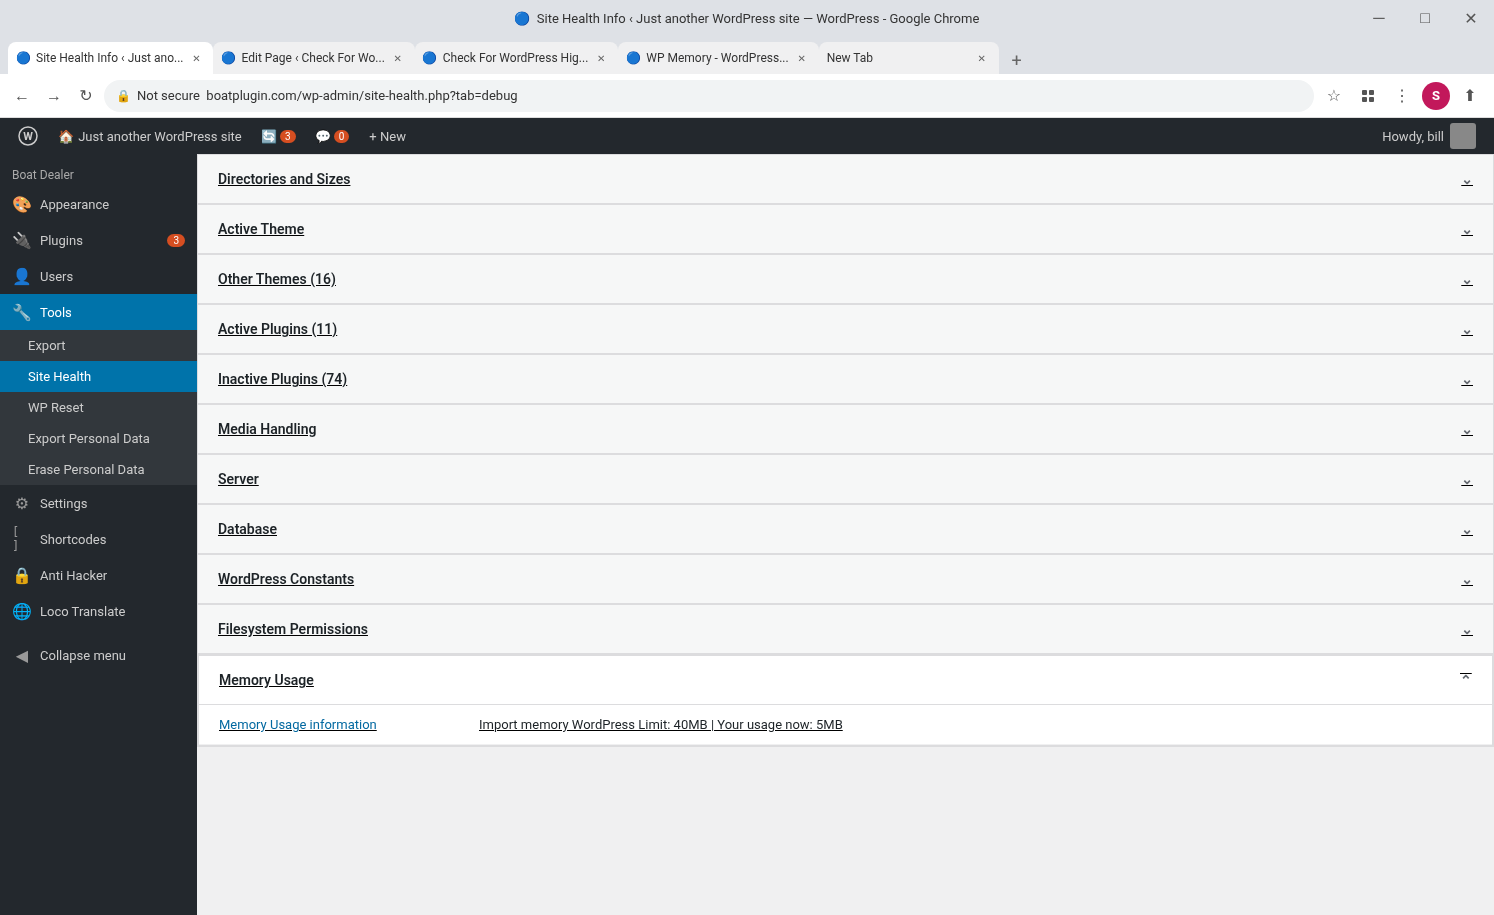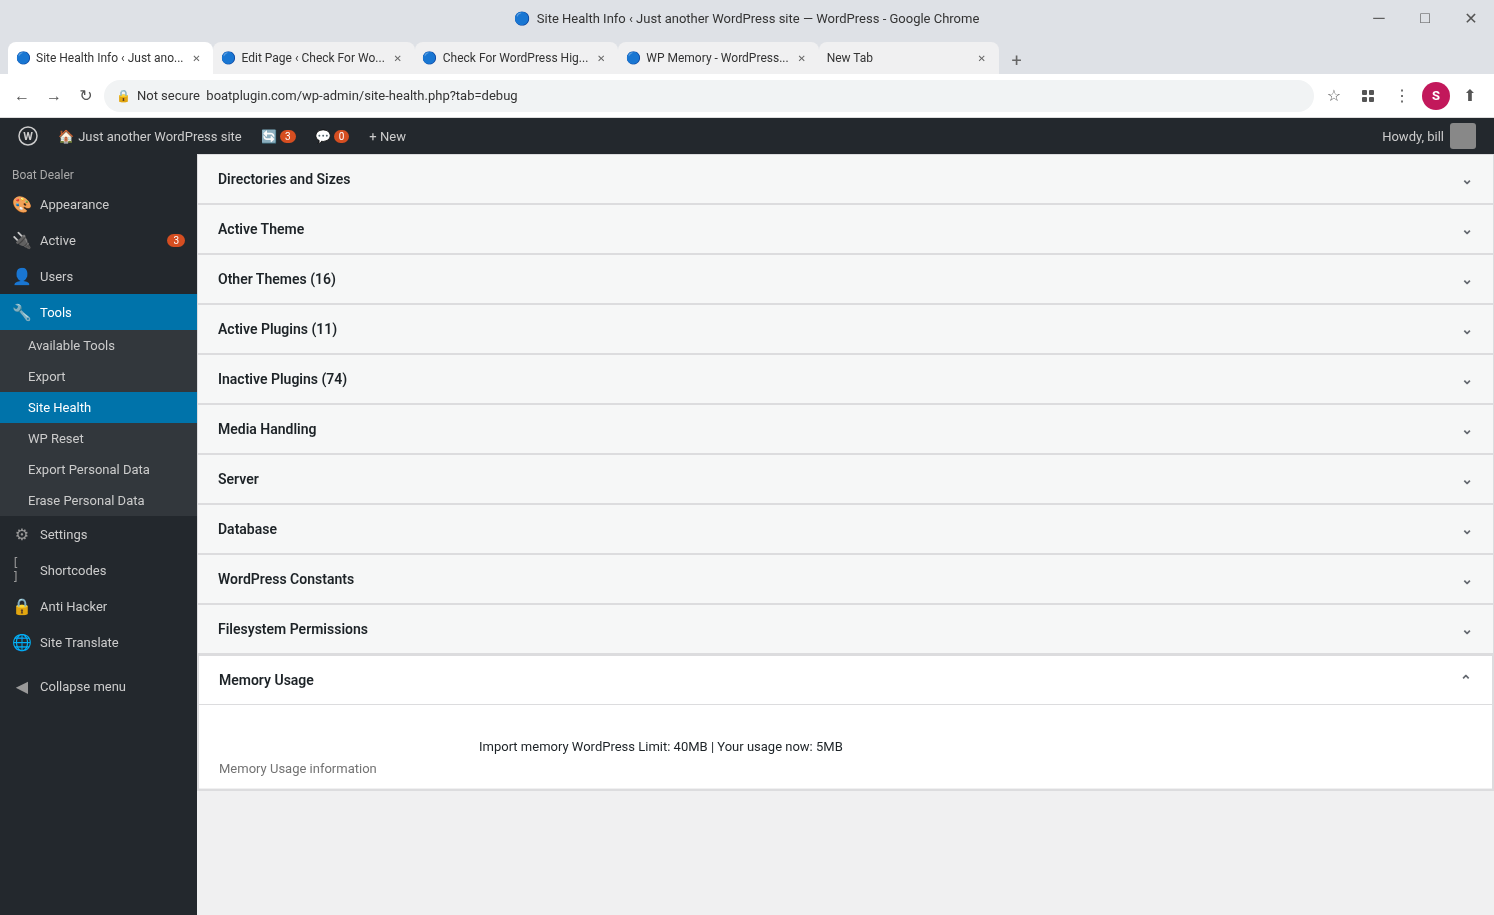--- a/index.html
+++ b/index.html
@@ -144,20 +144,21 @@
     .sidebar-submenu { background: #32373c; }
     .sidebar-submenu .sidebar-item { padding-left: 28px; font-size: 13px; }
     .sidebar-submenu .sidebar-item.active { background: #0073aa; }
 
     
     .main-content {
       flex: 1;
       background: #f0f0f1;
       overflow-y: auto;
       padding: 0;
+      text-decoration: underline;
     }
 
     
     .accordion-container {
       background: #f0f0f1;
       padding: 0;
     }
     .accordion-item {
       background: #f6f7f7;
       border: 1px solid #dcdcde;
@@ -178,21 +179,21 @@
       padding: 0;
       border-top: 1px solid #dcdcde;
     }
     .accordion-row {
       display: flex; align-items: center;
       padding: 12px 20px;
       border-bottom: 1px solid #f0f0f1;
       font-size: 13px;
       color: #1d2327;
     }
-    .accordion-row-label { min-width: 260px; font-weight: 400; color: #737373; margin-top: 44px; }
+    .accordion-row-label { min-width: 260px; font-weight: 400; color: #0369a1; }
     .accordion-row-value { color: #1d2327; }
 
     .memory-usage-section {
       background: #fff;
       border: 2px solid #dcdcde;
       margin: 0;
     }
     .memory-usage-header {
       background: #fff;
       font-weight: 600;
@@ -313,39 +314,36 @@
       <span>Boat Dealer</span>
     </div>
 
     <div class="sidebar-item">
       <span class="sidebar-icon">🎨</span>
       <span>Appearance</span>
     </div>
 
     <div class="sidebar-item">
       <span class="sidebar-icon">🔌</span>
-      <span>Active</span>
+      <span>Plugins</span>
       <span class="sidebar-badge">3</span>
     </div>
 
     <div class="sidebar-item">
       <span class="sidebar-icon">👤</span>
       <span>Users</span>
     </div>
 
     <div class="sidebar-item active">
       <span class="sidebar-icon">🔧</span>
       <span>Tools</span>
     </div>
 
     <div class="sidebar-submenu">
       <div class="sidebar-item">
-        <span>Available Tools</span>
-      </div>
-      <div class="sidebar-item">
         <span>Export</span>
       </div>
       <div class="sidebar-item active">
         <span>Site Health</span>
       </div>
       <div class="sidebar-item">
         <span>WP Reset</span>
       </div>
       <div class="sidebar-item">
         <span>Export Personal Data</span>
@@ -365,21 +363,21 @@
       <span>Shortcodes</span>
     </div>
 
     <div class="sidebar-item">
       <span class="sidebar-icon">🔒</span>
       <span>Anti Hacker</span>
     </div>
 
     <div class="sidebar-item">
       <span class="sidebar-icon">🌐</span>
-      <span>Site Translate</span>
+      <span>Loco Translate</span>
     </div>
 
     <div class="sidebar-item" style="margin-top: auto; padding-top: 16px;">
       <span class="sidebar-icon">◀</span>
       <span>Collapse menu</span>
     </div>
 
   </div>
 
   <div class="main-content">

